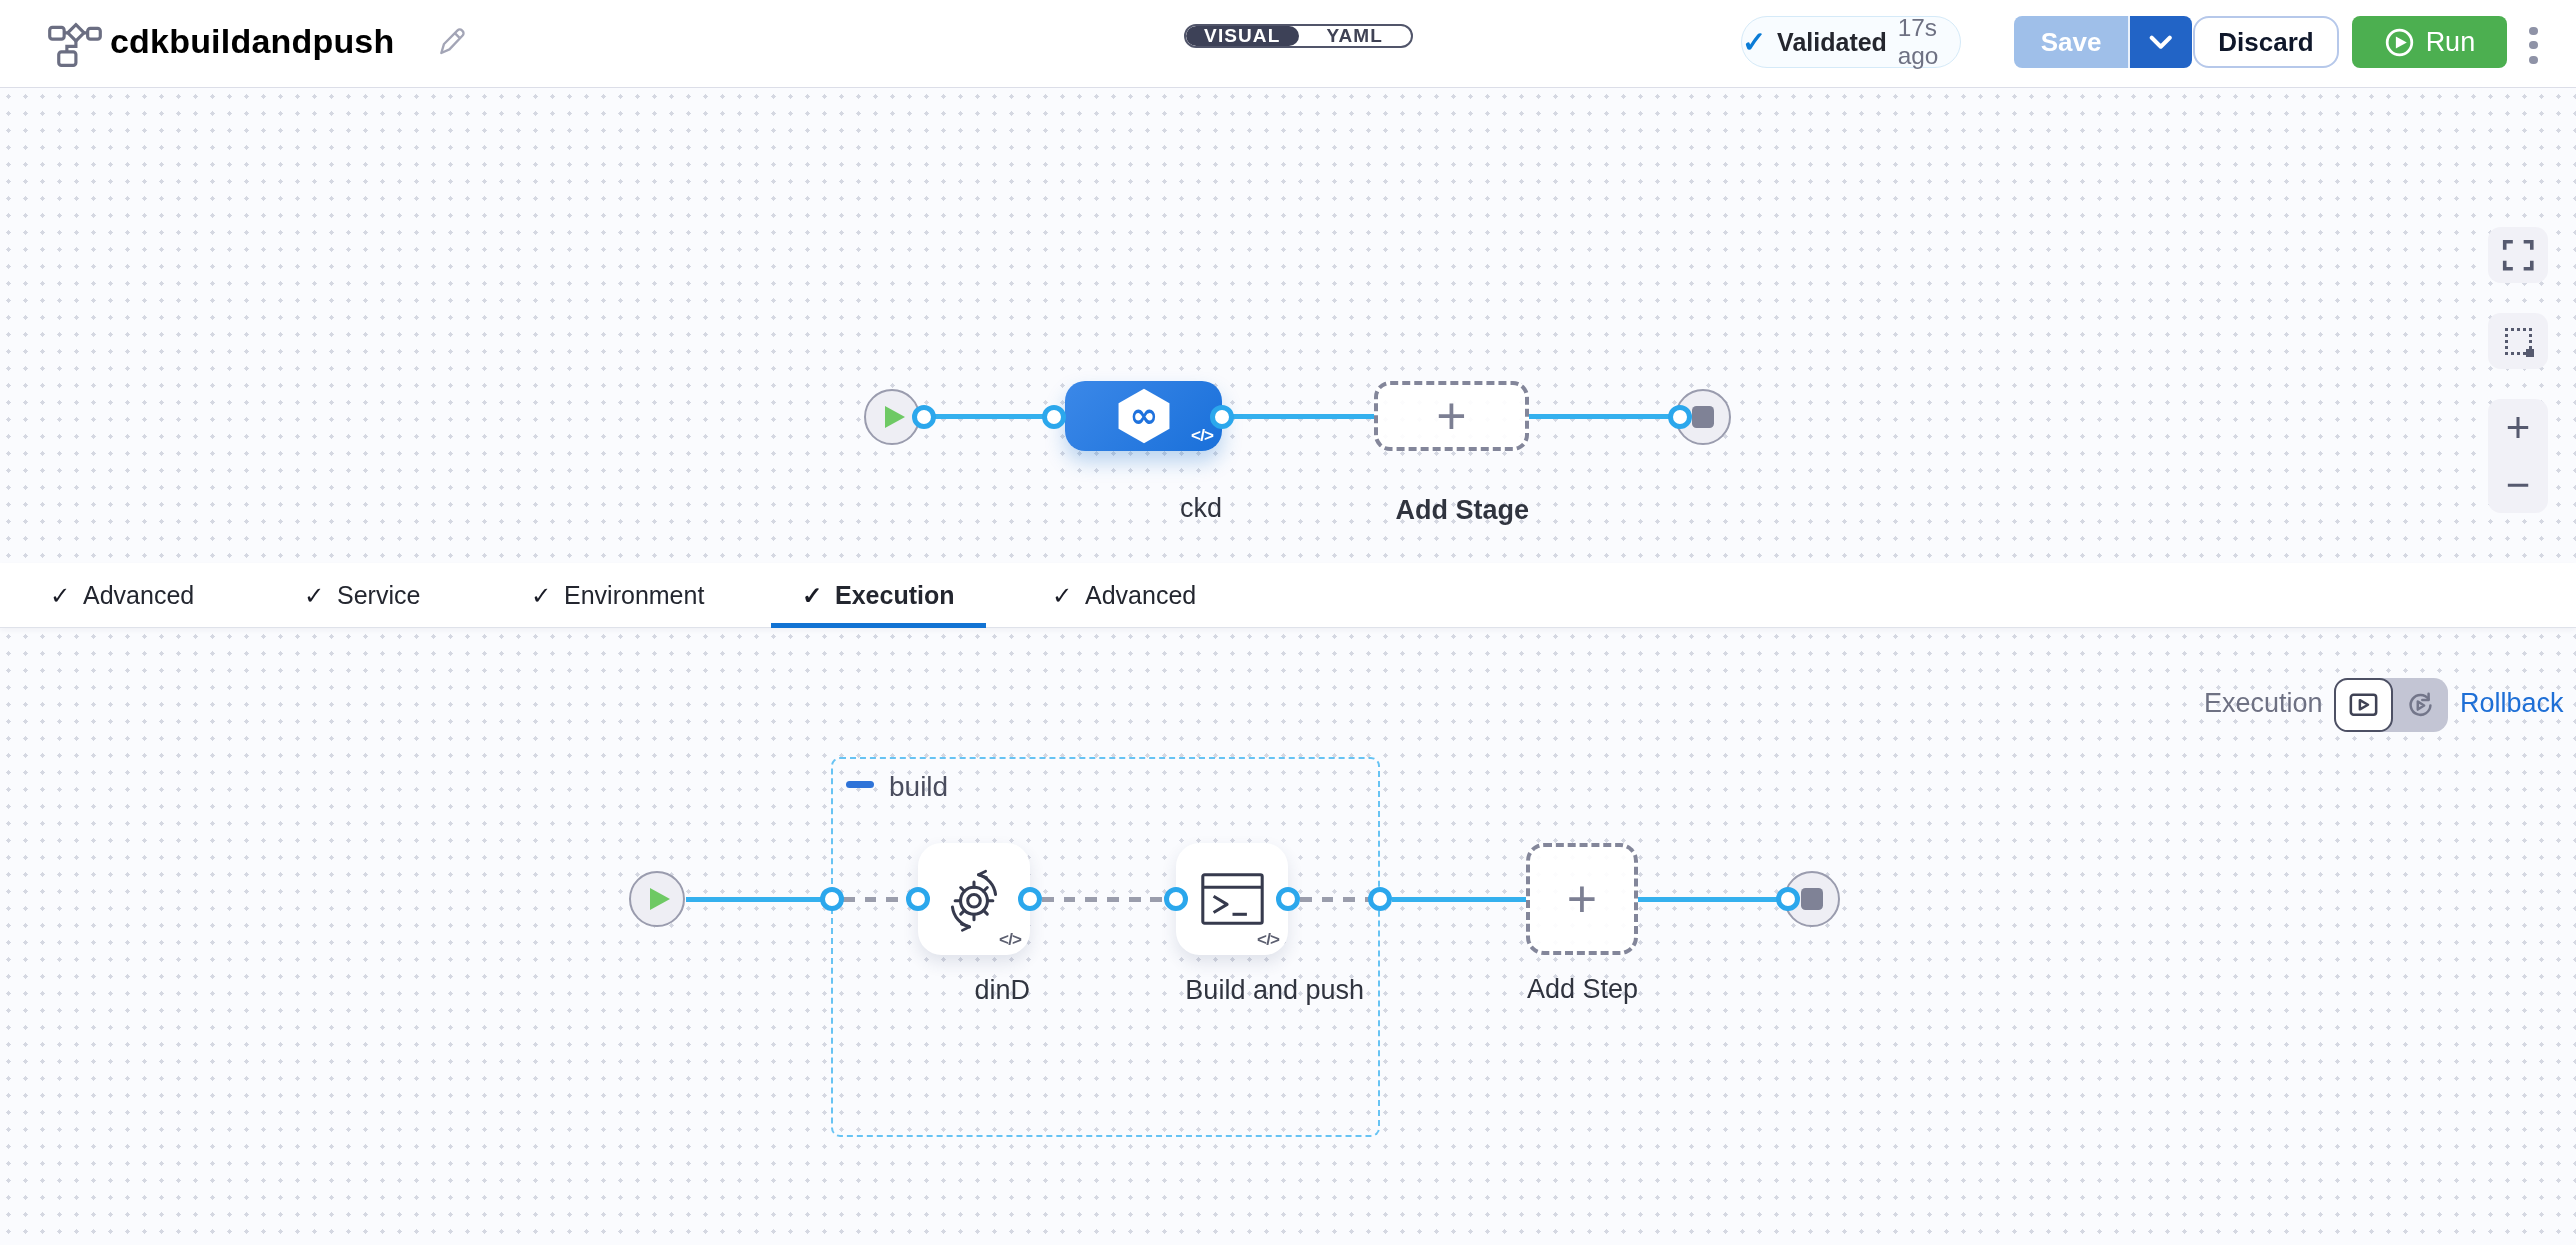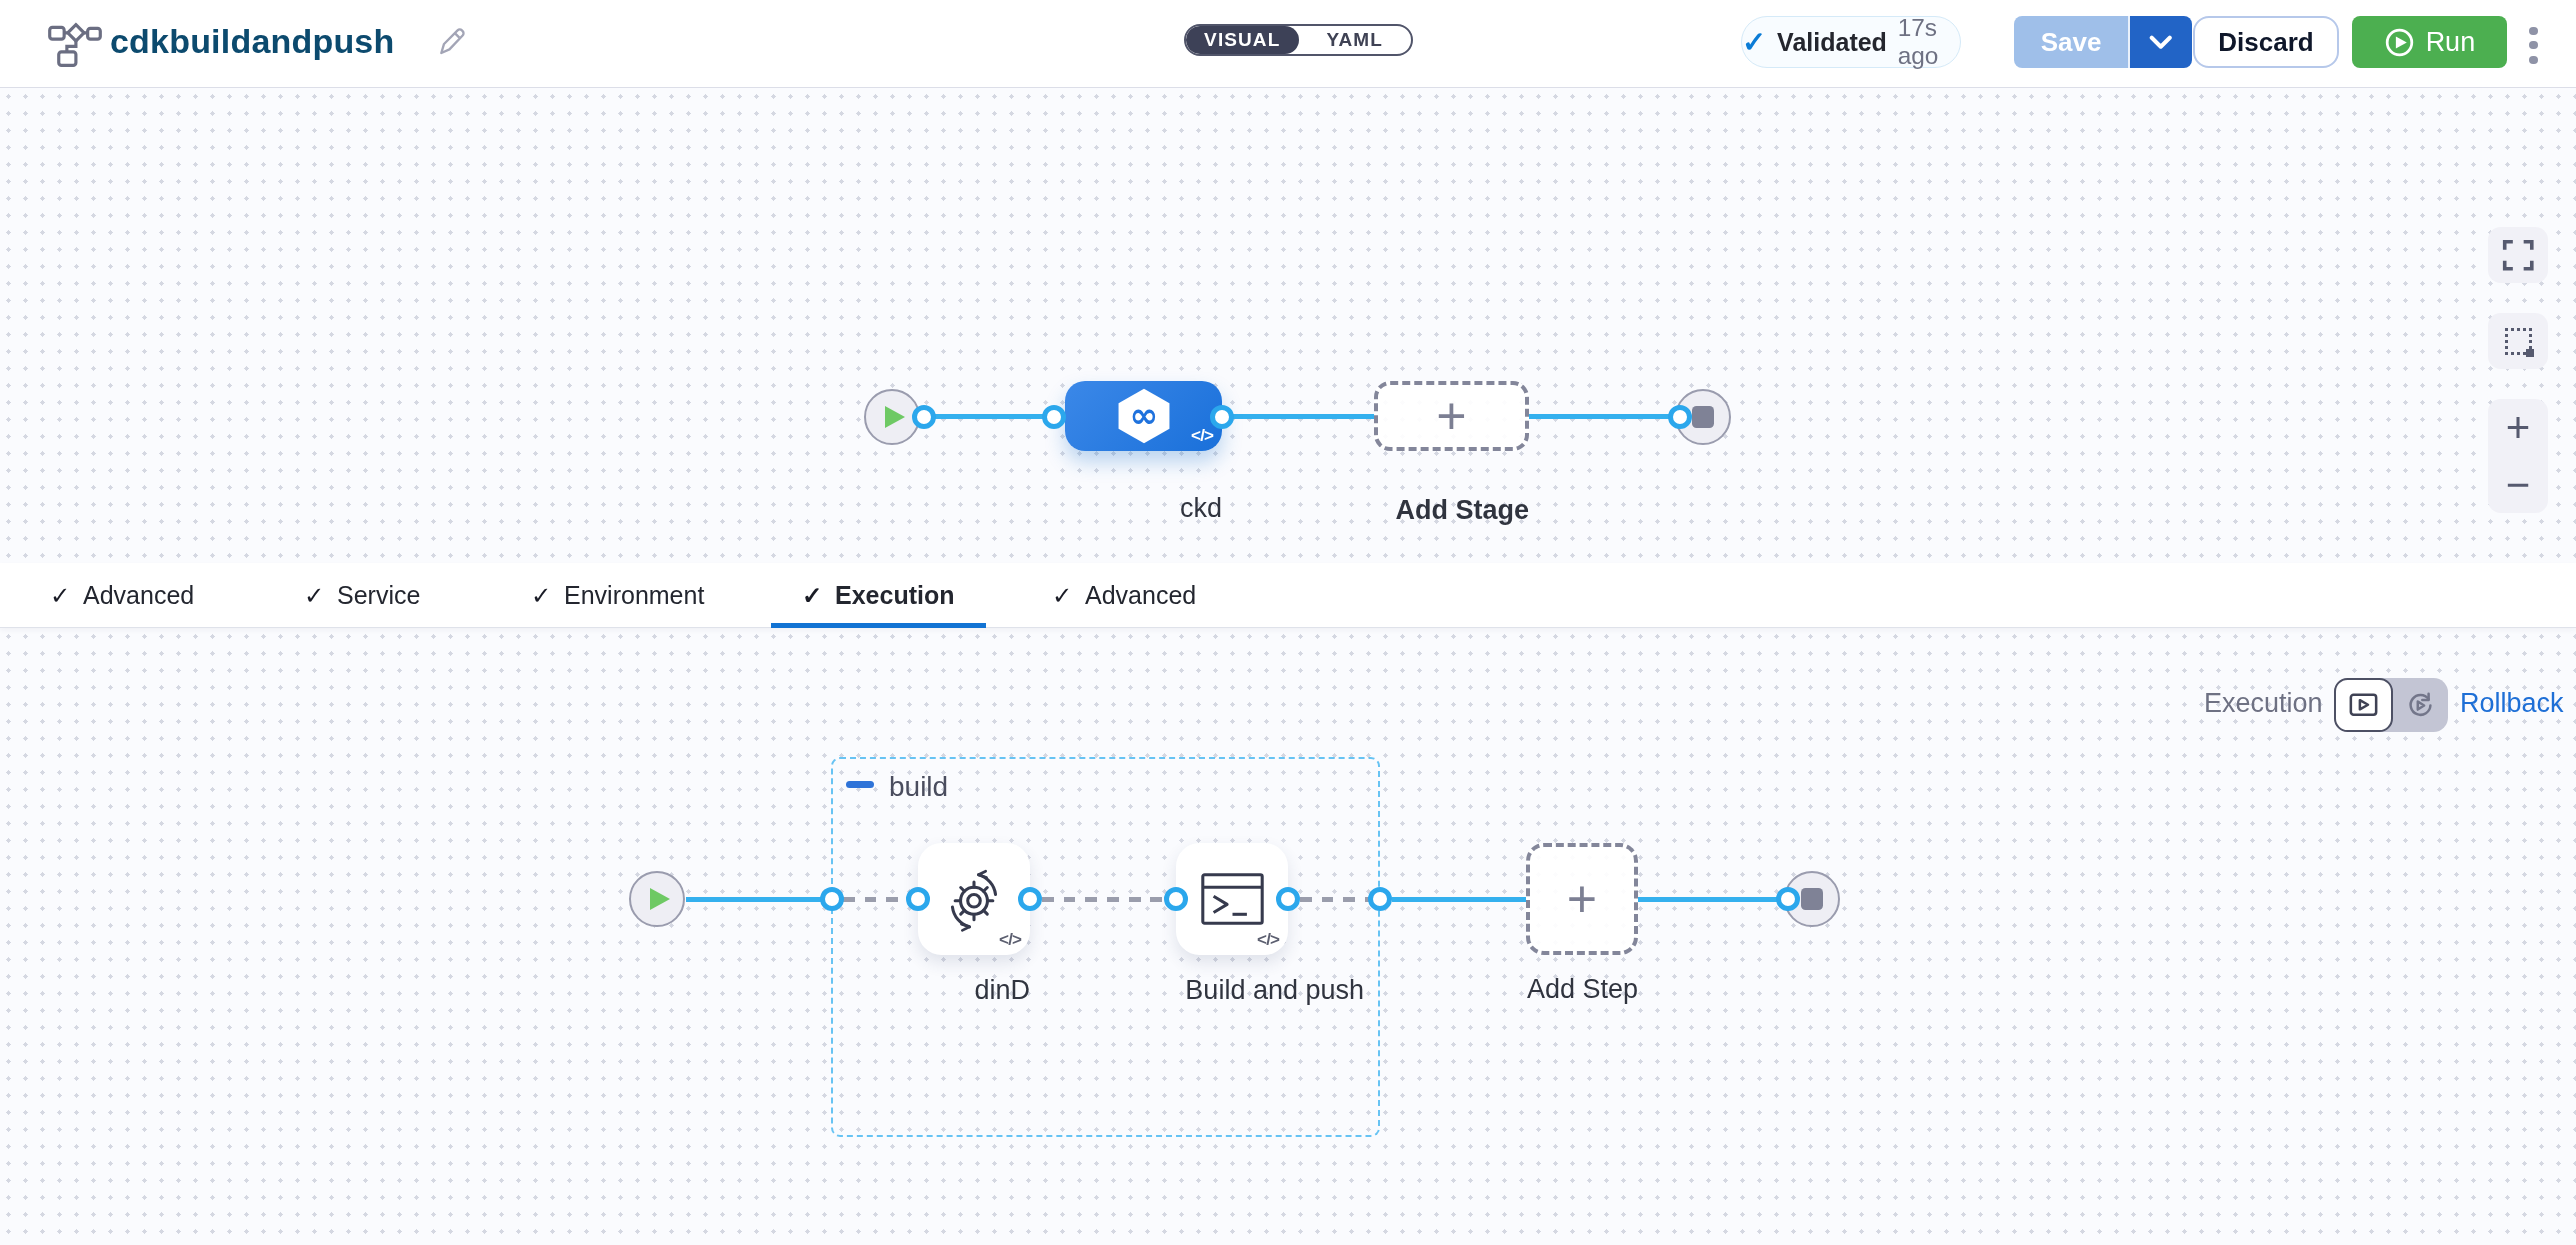--- a/index.html
+++ b/index.html
@@ -6,24 +6,24 @@
   html,body { background:#fff; }
   #app {
     position:relative; width:2576px; height:1246px; overflow:hidden;
     font-family:"Liberation Sans", sans-serif; color:#23262f; background:#fff;
   }
 
   
   #header { position:absolute; left:0; top:0; width:2576px; height:88px;
     background:#fff; border-bottom:1.8px solid #dcdee8; z-index:20; }
   #pipeline-icon { position:absolute; left:47px; top:21.7px; }
-  #page-title { position:absolute; left:110px; top:21.7px; font-size:34px; font-weight:700; color:#0c4a6e; letter-spacing:0.2px; }
+  #page-title { position:absolute; left:110px; top:21.7px; font-size:34px; font-weight:700; color:#000000; letter-spacing:0.2px; }
   #edit-pencil { position:absolute; left:435px; top:25px; cursor:pointer; }
 
-  .mode-toggle { position:absolute; left:1184px; top:23.5px; width:229px; height:32px;
+  .mode-toggle { position:absolute; left:1184px; top:23.5px; width:229px; height:24px;
     border:2.3px solid #51556a; border-radius:21.7px; background:#fff; display:flex; overflow:hidden; }
   .mode-seg { flex:1; display:flex; align-items:center; justify-content:center;
     font-size:19px; font-weight:700; letter-spacing:1.1px; color:#3f4254; cursor:pointer; }
   .mode-seg.active { background:#3d4157; color:#fff; border-radius:20px; }
 
   .validated-badge { position:absolute; left:1741px; top:16.2px; width:220px; height:52px;
     border:1.8px solid #d5eaf8; background:#f8fcff; border-radius:27px;
     display:flex; align-items:center; justify-content:center; gap:10.8px; }
   .validated-badge .chk { color:#0b7cd6; font-size:29px; font-weight:700; line-height:1; }
   .validated-badge .lbl { font-size:25px; font-weight:700; color:#24262e; }

